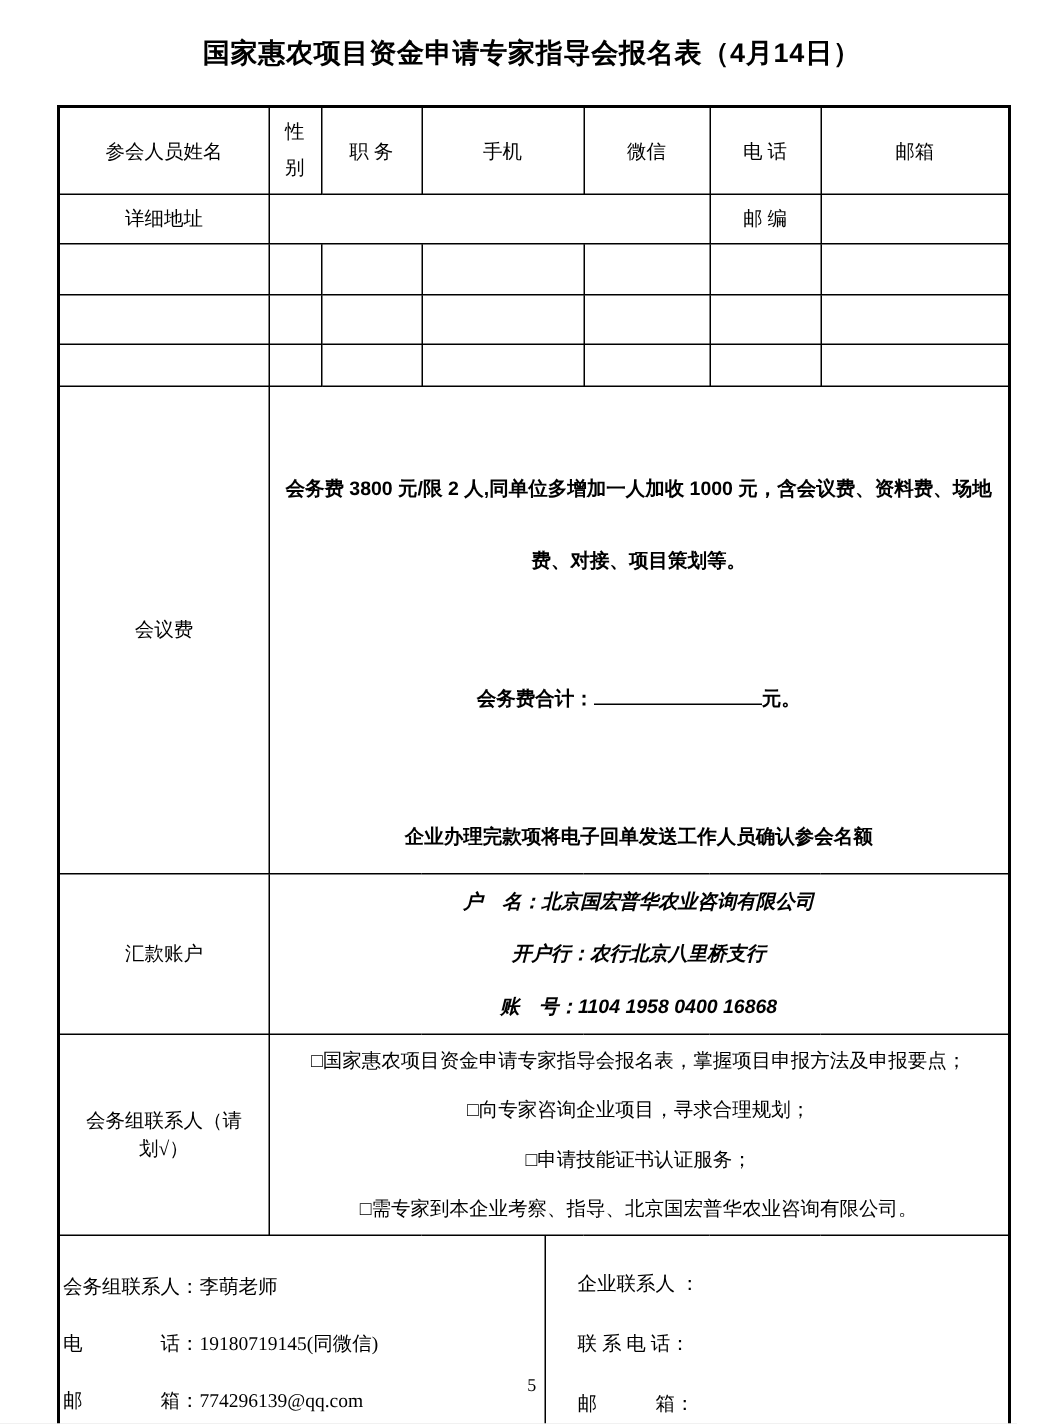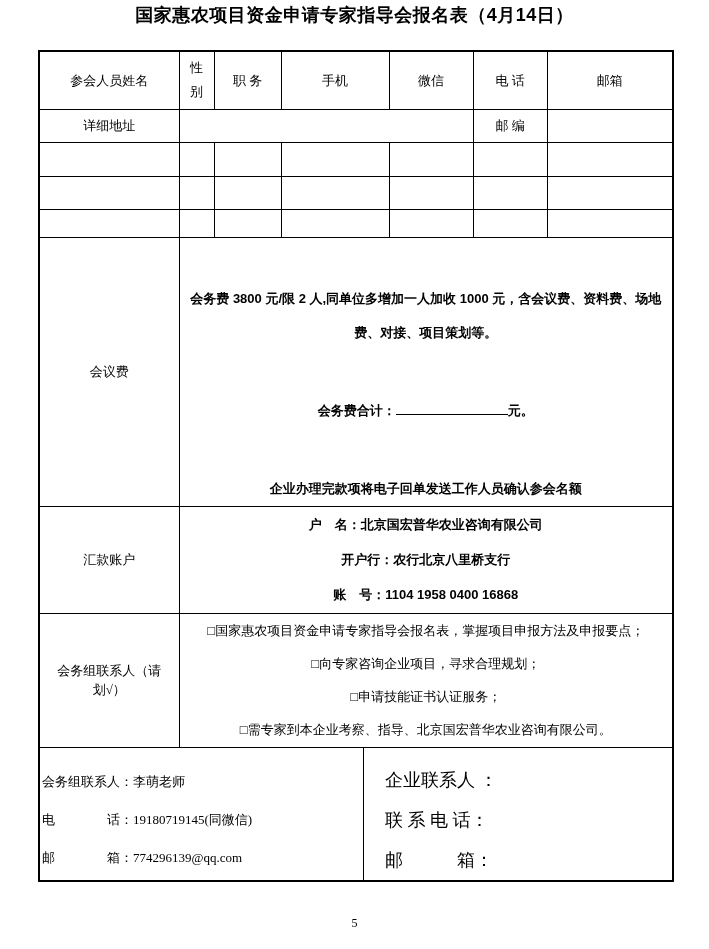--- a/index.html
+++ b/index.html
@@ -3,21 +3,21 @@
 <meta charset="utf-8">
 <style>
   html,body { margin:0; padding:0; background:#e8e8e8; }
   .page {
     width:709px; height:949px; background:#ffffff; position:relative;
     margin:0 auto; color:#000;
     font-family:"Liberation Serif","DejaVu Serif",serif;
     box-sizing:border-box; overflow:hidden;
   }
   .doc-title {
-    padding-top:4px; text-align:center;
+    padding-top:24px; text-align:center;
     font-family:"Liberation Sans","DejaVu Sans",sans-serif;
     font-weight:bold; font-size:18px; line-height:22px; letter-spacing:0.5px;
   }
   table.form {
     border-collapse:collapse; table-layout:fixed;
     width:634px; margin:24px 0 0 38px;
     border:2px solid #000;
   }
   table.form td {
     border:1px solid #000; padding:0; overflow:hidden;
@@ -26,40 +26,40 @@
   }
   td.lbl { text-align:center; }
   td.fill {}
   .vstack2 div { line-height:24px; }
   td.content {
     text-align:left; vertical-align:middle; padding:4px 4px 4px 7px;
   }
   .bold-sans {
     font-family:"Liberation Sans","DejaVu Sans",sans-serif; font-weight:bold;
   }
-  .fee-lines div  { line-height:34px;margin-top:44px; }
-  .acct-lines div { line-height:35px; }
+  .fee-lines div  { line-height:48px;margin-top:44px; }
+  .acct-lines div { line-height:35px;font-style:italic; }
   .purp-lines div { line-height:33px; }
   .blank-line {
     display:inline-block; width:112px; height:13px;
     border-bottom:1px solid #000;
   }
   .contact-row-cell { padding:0 !important; }
   .contact-wrap { display:flex; width:100%; height:132px; }
   .contact-left {
     width:324px; border-right:1px solid #000; box-sizing:border-box;
     display:flex; flex-direction:column; justify-content:center;
     padding:12px 2px 0 2px; text-align:left;
   }
   .contact-left div { line-height:38px; font-size:13px; }
   .contact-right {
     flex:1; display:flex; flex-direction:column; justify-content:center;
     padding:12px 2px 0 21px; text-align:left;
   }
-  .contact-right div { line-height:40px; font-size:18px; }
+  .contact-right div { line-height:40px; font-size:13px; }
   .page-num {
     position:absolute; top:916px; left:0; width:100%;
     text-align:center; font-size:12px;
   }
 </style>
 </head>
 <body>
 
 <div class="page">
 

